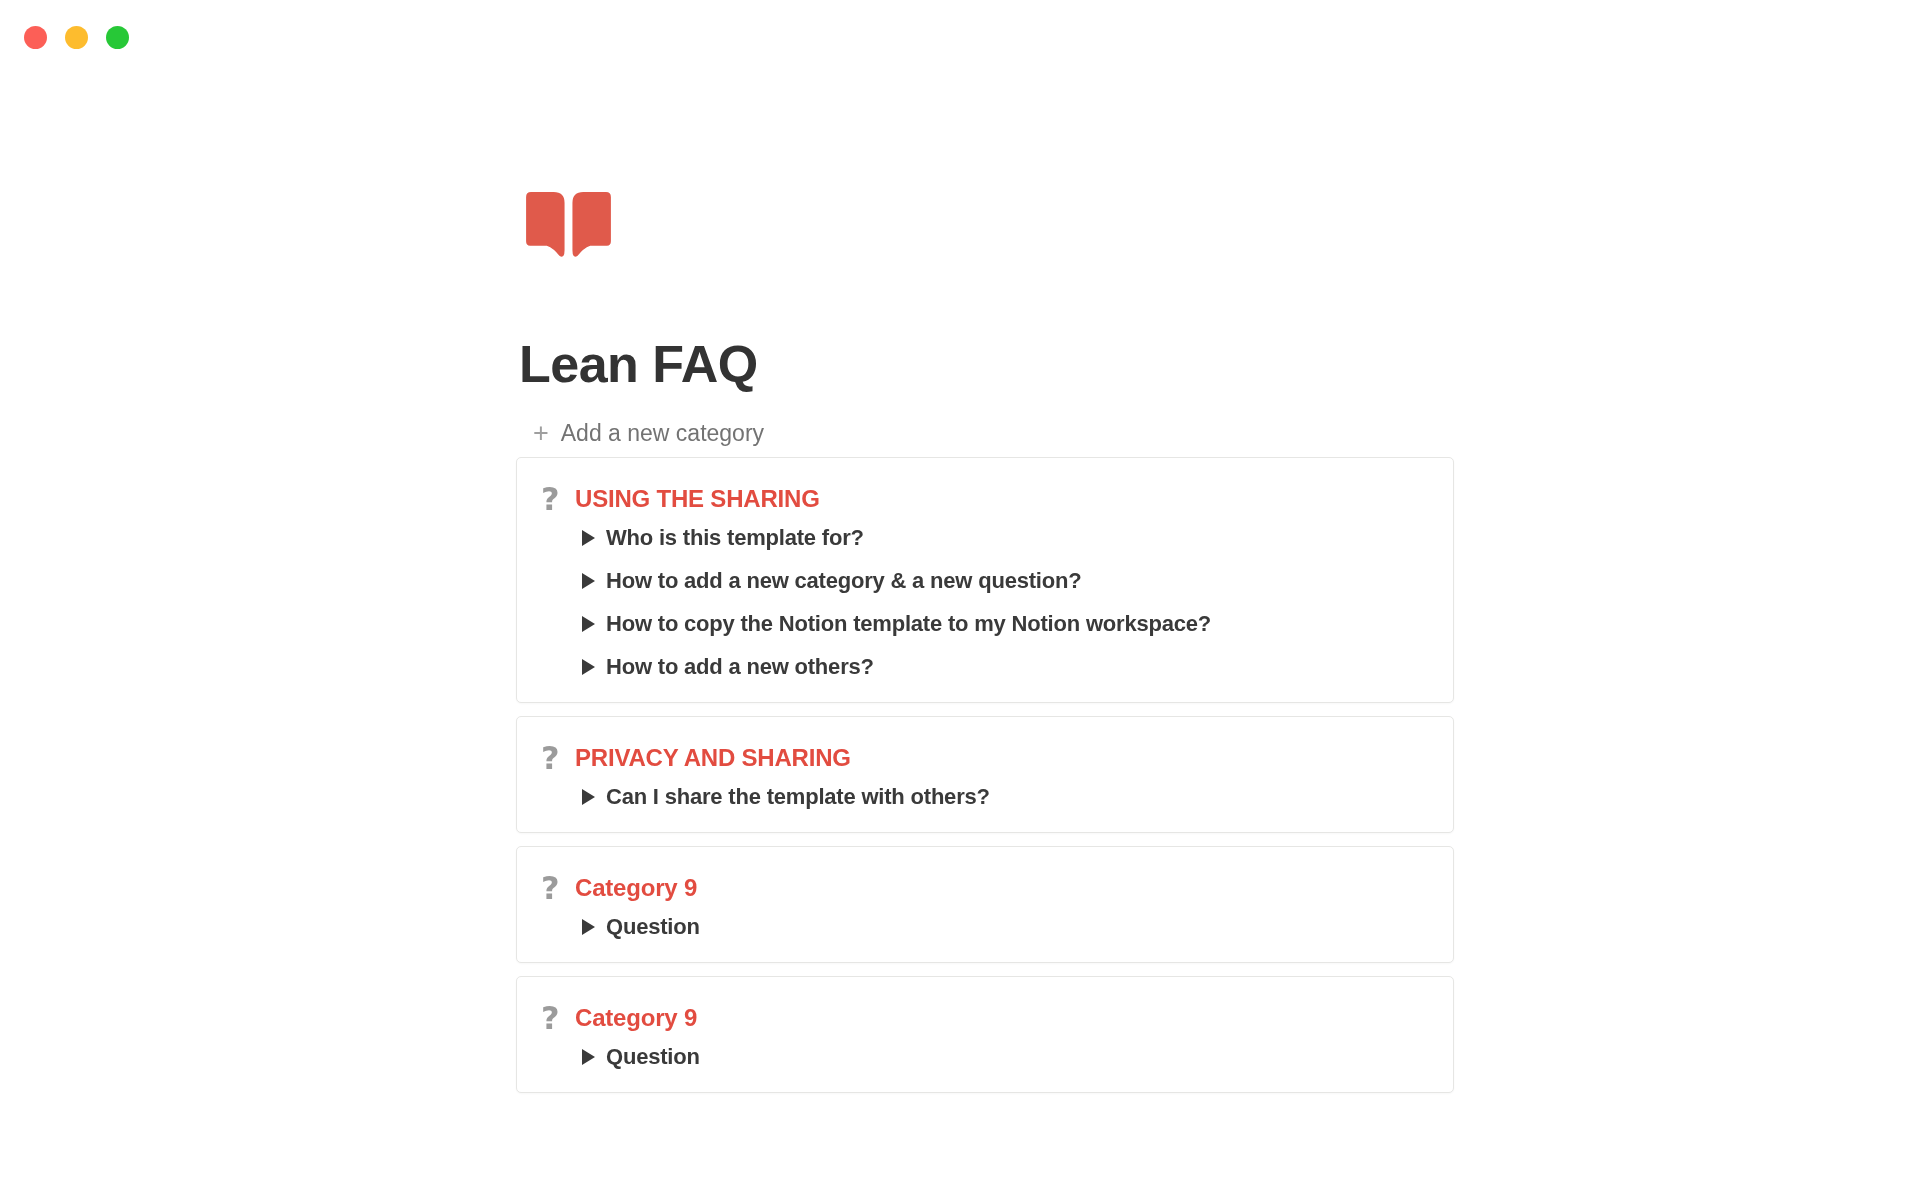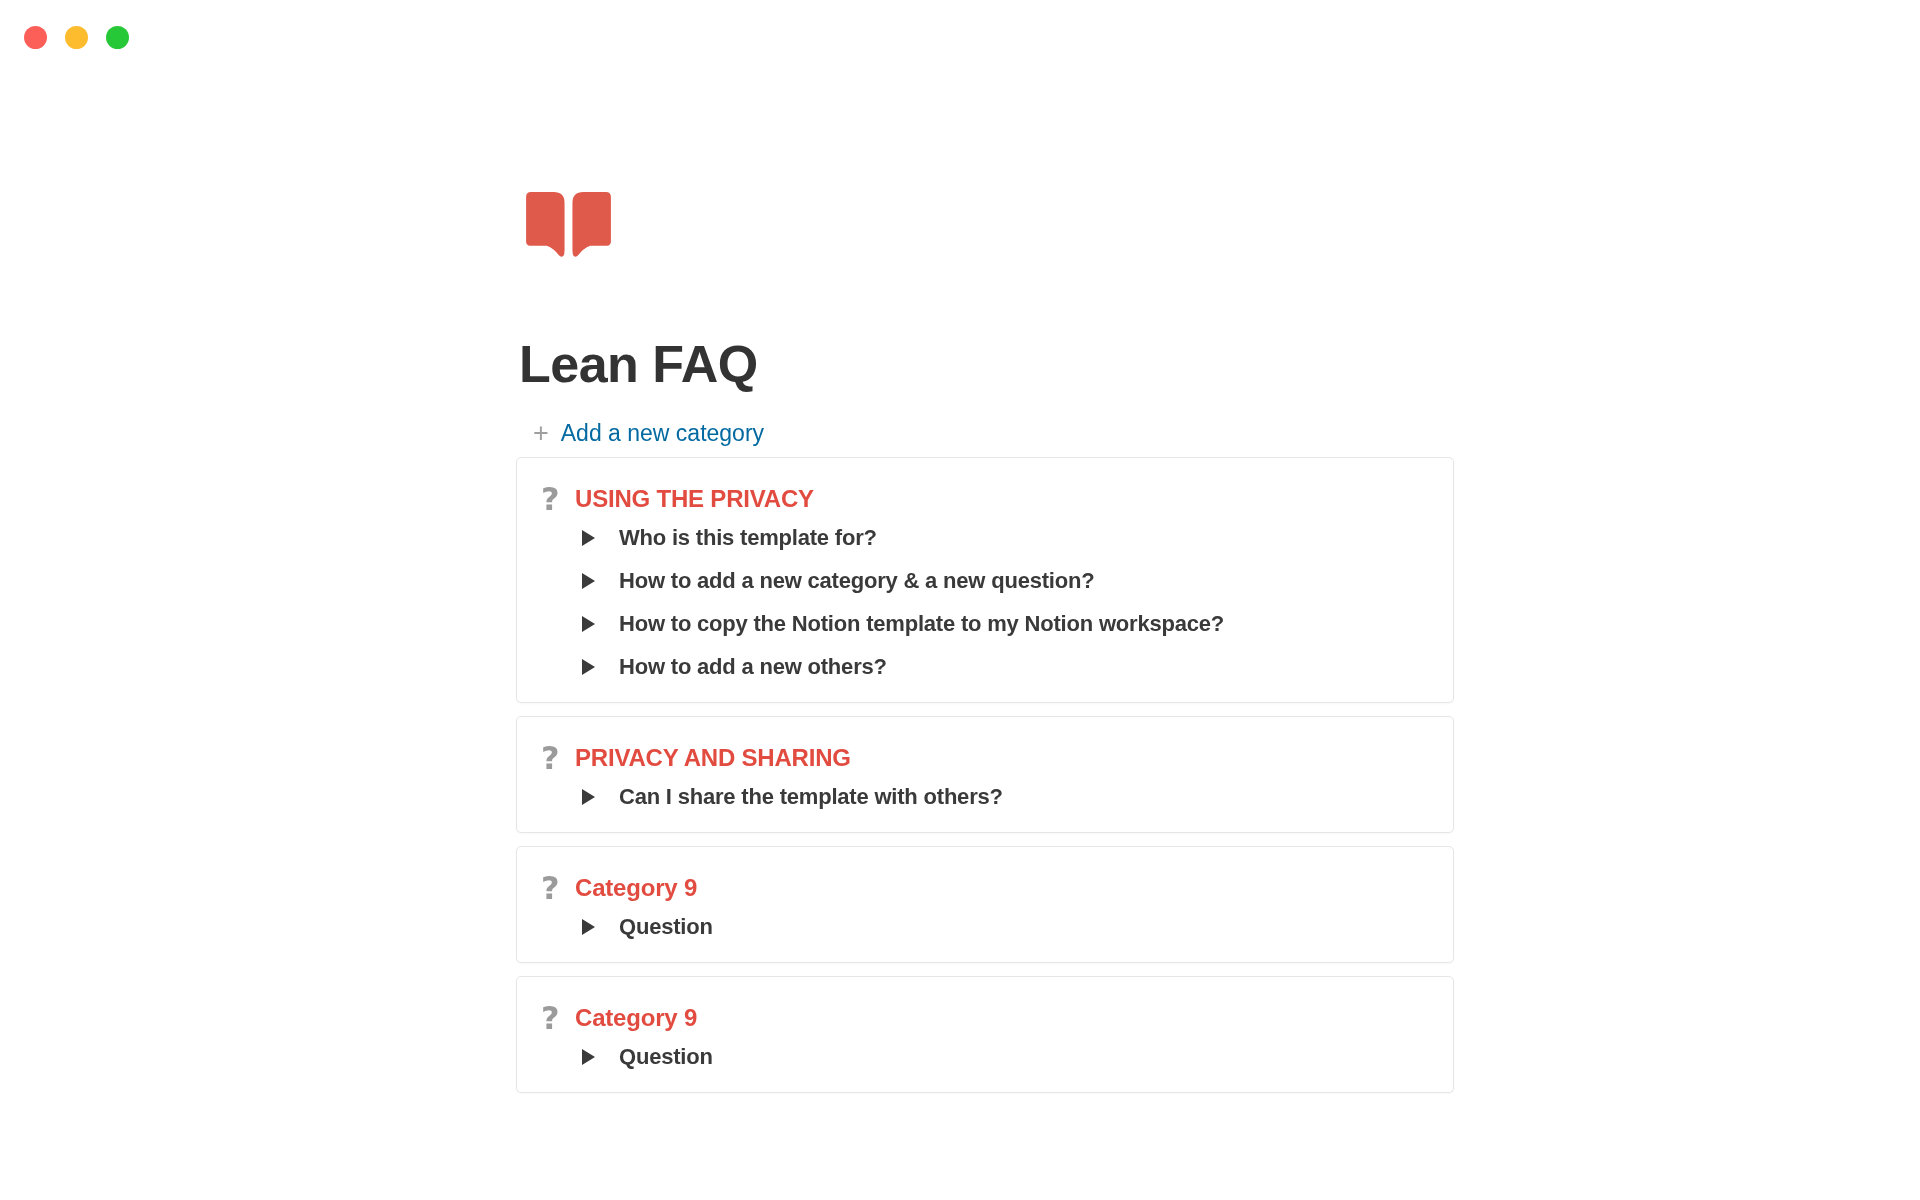--- a/index.html
+++ b/index.html
@@ -17,37 +17,37 @@
   .content { position:absolute; left:516px; top:0; width:938px; }
 
   .page-icon { margin:188px 0 0 7px; width:91px; height:71px; cursor:pointer; }
 
   .page-title { margin:70px 0 0 3px; font-size:52px; line-height:62px;
                 font-weight:700; color:#333333; letter-spacing:-0.5px; cursor:text; }
 
   .add-row { margin:22px 0 0 17px; height:32px; display:flex; align-items:center;
              cursor:pointer; width:fit-content; }
   .add-plus { font-size:27px; font-weight:400; color:#9F9F9F; line-height:27px; }
-  .add-label { margin-left:12px; font-size:23px; color:#0369a1; }
+  .add-label { margin-left:12px; font-size:23px; color:#737373; }
 
   
   .cards { margin-top:8px; }
   .card { width:938px; background:#ffffff; border:1px solid #E6E6E4; border-radius:5px;
           padding:24px 24px 14px 24px; margin-bottom:13px;
           box-shadow:0 1px 2px rgba(0,0,0,0.03); }
   .card-header { display:flex; align-items:center; height:34px; cursor:pointer; }
   .qmark { width:20px; font-size:32px; line-height:34px; font-weight:700;
            color:#9B9B9B; font-family:"DejaVu Sans",sans-serif; }
   .card-title { margin-left:14px; font-size:24px; font-weight:700; color:#E24C40;
                 letter-spacing:-0.2px; }
   .q-row { display:flex; align-items:center; margin-left:41px; height:43px;
            cursor:pointer; width:fit-content; }
   .tri { width:0; height:0; border-left:13px solid #3A3A3A;
          border-top:8px solid transparent; border-bottom:8px solid transparent; }
-  .q-text { margin-left:24px; font-size:22px; font-weight:700; color:#3A3A3A;
+  .q-text { margin-left:11px; font-size:22px; font-weight:700; color:#3A3A3A;
             letter-spacing:-0.2px; }
 </style>
 </head>
 <body>
 
 <div class="traffic">
   <div class="dot dot-close"></div>
   <div class="dot dot-min"></div>
   <div class="dot dot-zoom"></div>
 </div>
@@ -64,21 +64,21 @@
   <div class="add-row">
     <span class="add-plus">+</span>
     <span class="add-label">Add a new category</span>
   </div>
 
   <div class="cards">
 
     <div class="card">
       <div class="card-header">
         <span class="qmark">?</span>
-        <span class="card-title">USING THE PRIVACY</span>
+        <span class="card-title">USING THE SHARING</span>
       </div>
       <div class="q-row">
         <span class="tri"></span>
         <span class="q-text">Who is this template for?</span>
       </div>
       <div class="q-row">
         <span class="tri"></span>
         <span class="q-text">How to add a new category &amp; a new question?</span>
       </div>
       <div class="q-row">

